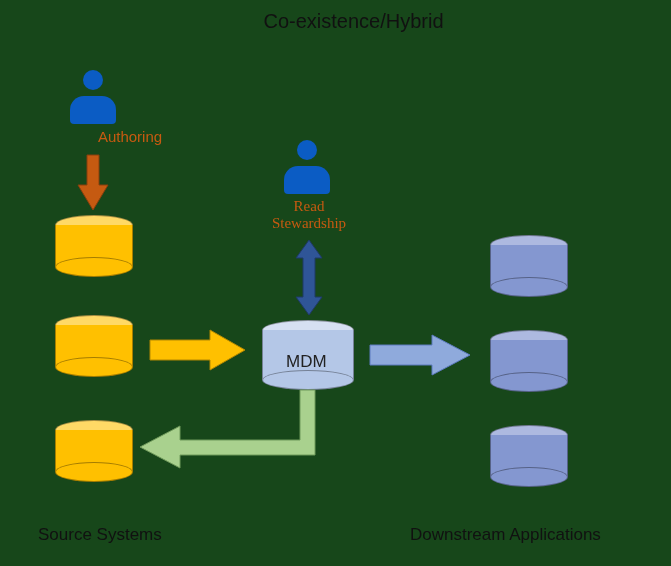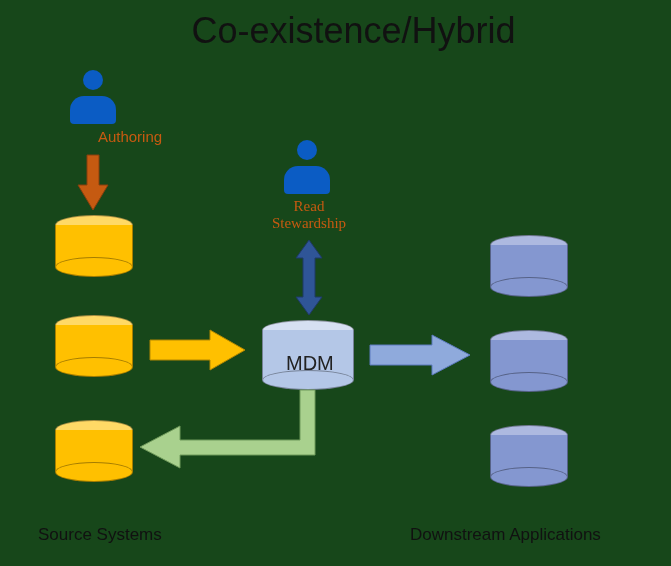--- a/index.html
+++ b/index.html
@@ -1,34 +1,34 @@
 <!DOCTYPE html>
 <html><head>
 <meta charset="utf-8">
 <style>
   html,body{margin:0;padding:0;}
   body{width:671px;height:566px;background:#17471a;position:relative;font-family:"Segoe UI",Arial,sans-serif;}
-  .title{position:absolute;top:10px;left:0;right:0;text-align:center;font-size:36px;color:#111;margin-left:36px;}
+  .title{position:absolute;top:10px;left:0;right:0;text-align:center;font-size:20px;color:#111;margin-left:36px;}
   .label{position:absolute;font-size:17px;color:#111;}
   .label.orange{color:#c65a11;font-size:15px;text-align:center;line-height:1.15;}
   .cyl{position:absolute;}
   .cyl .body{position:absolute;left:0;right:0;top:10px;bottom:10px;border-left:1px solid rgba(0,0,0,.35);border-right:1px solid rgba(0,0,0,.35);}
   .cyl .top,.cyl .bot{position:absolute;left:0;right:0;height:20px;border-radius:50%;border:1px solid rgba(0,0,0,.35);box-sizing:border-box;}
   .cyl .top{top:0;}
   .cyl .bot{bottom:0;}
   .cyl.yellow .body{background:#ffc000;}
   .cyl.yellow .top{background:#ffd966;}
   .cyl.yellow .bot{background:#ffc000;}
   .cyl.blue .body{background:#8497d0;}
   .cyl.blue .top{background:#adb9e0;}
   .cyl.blue .bot{background:#8497d0;}
   .cyl.lblue .body{background:#b4c7e7;}
   .cyl.lblue .top{background:#d6e0f2;}
   .cyl.lblue .bot{background:#b4c7e7;}
-  .mdm-label{position:absolute;font-size:20px;color:#222;}
+  .mdm-label{position:absolute;font-size:17px;color:#222;}
   .person{position:absolute;width:46px;height:54px;}
   .person .head{position:absolute;top:0;left:50%;width:20px;height:20px;margin-left:-10px;border-radius:50%;background:#0b5cc4;}
   .person .torso{position:absolute;bottom:0;left:0;right:0;height:28px;border-radius:14px 14px 4px 4px;background:#0b5cc4;}
   svg.arrow{position:absolute;overflow:visible;}
 </style>
 </head>
 <body>
 
 <div class="title">Co-existence/Hybrid</div>
 

